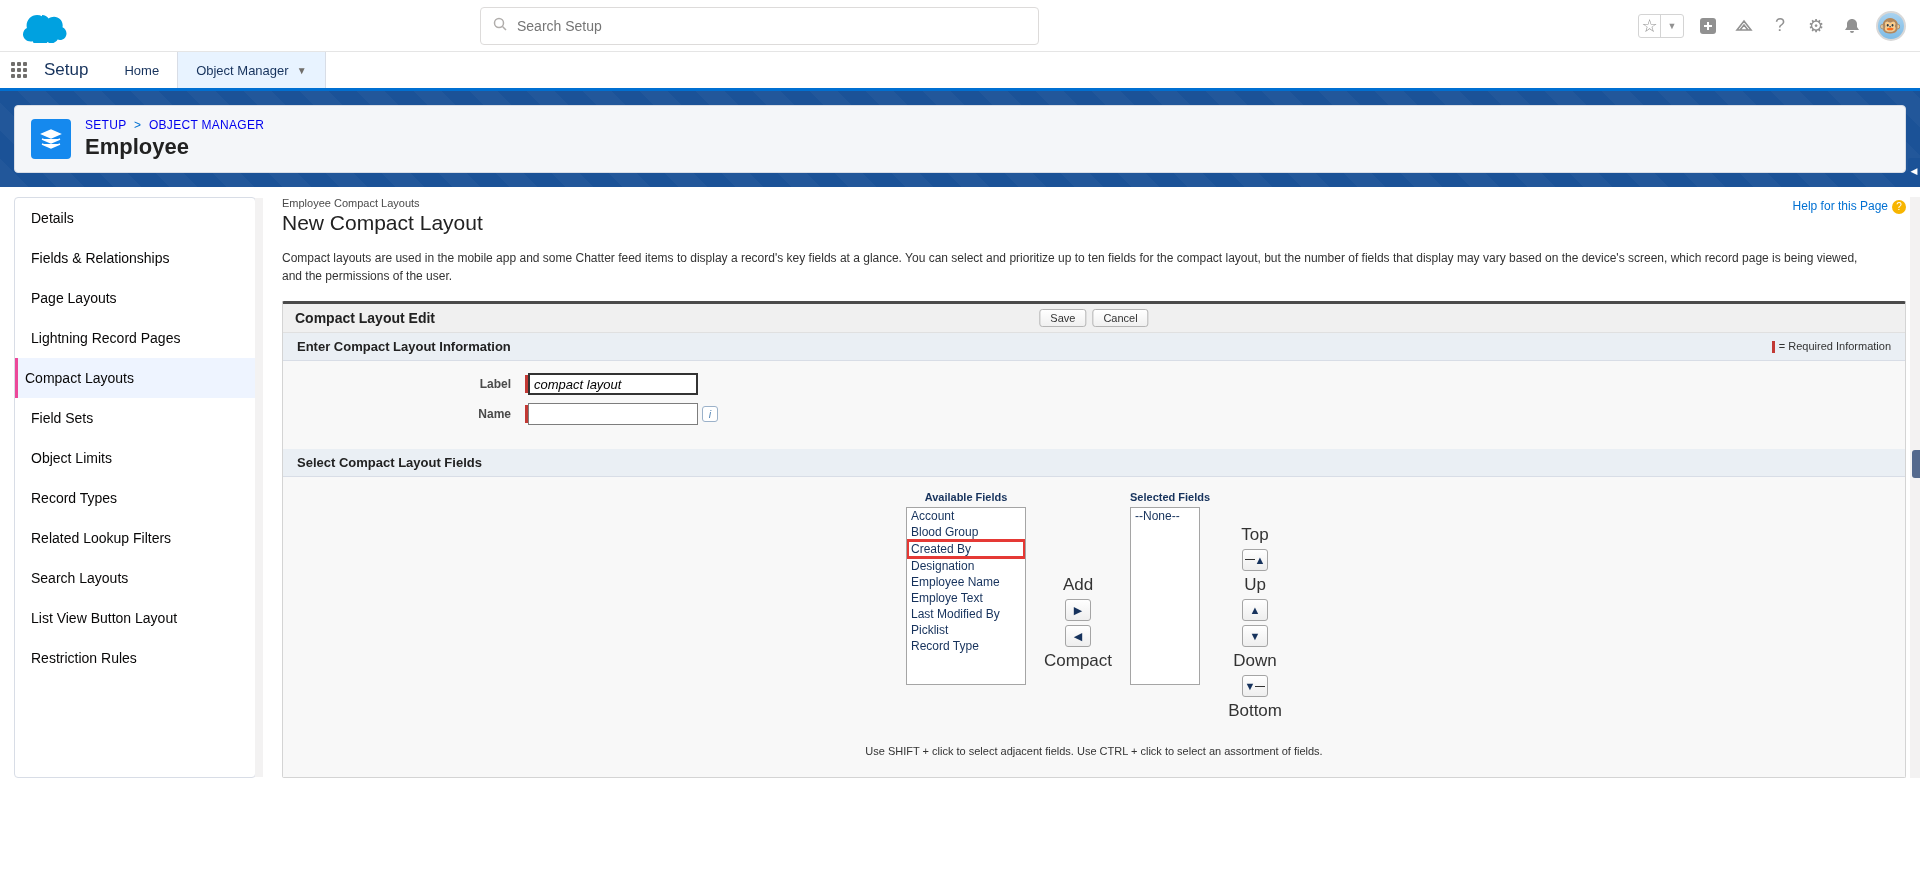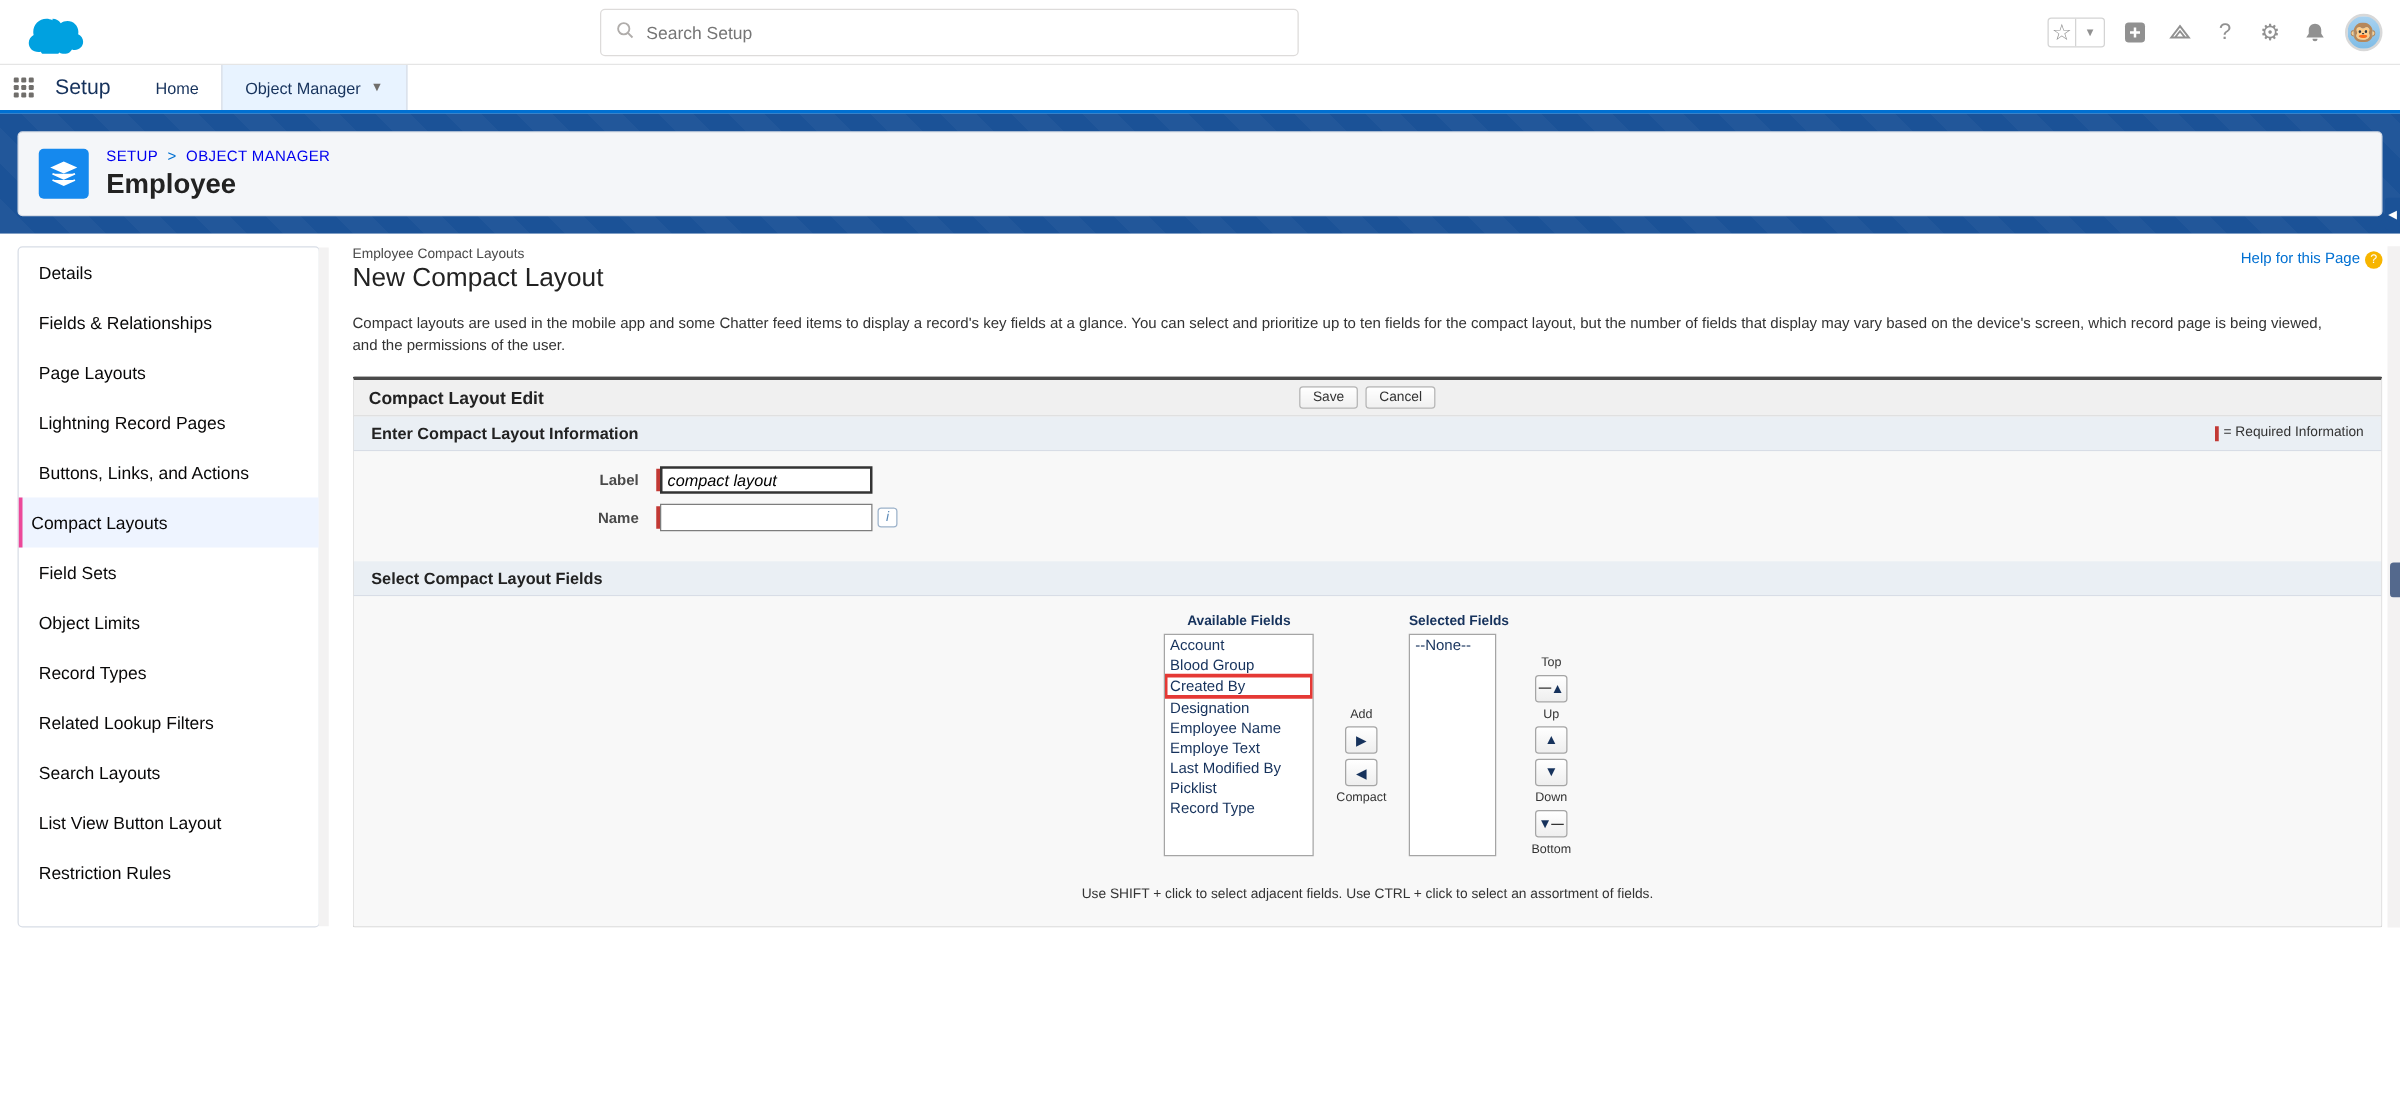--- a/index.html
+++ b/index.html
@@ -69,21 +69,21 @@
 .info-i { display:inline-block; width:16px; height:16px; border:1px solid #9bb1c9; border-radius:3px; color:#5b8ab8; text-align:center; line-height:14px; font-size:11px; font-style:italic; margin-left:4px; background:#fff; cursor:pointer; }
 
 .fields-area { padding: 14px 20px 20px; background: #f8f8f8; display:flex; justify-content:flex-start; gap: 18px; }
 .fields-block { text-align:center; }
 .fb-title { font-size: 11px; font-weight: 700; margin-bottom: 4px; }
 .multiselect { width: 120px; height: 178px; border: 1px solid #a5a5a5; background:#fff; overflow-y:scroll; font-size: 12px; text-align:left; }
 .multiselect .opt { padding: 1px 4px; cursor:pointer; }
 .multiselect .opt.boxed { outline: 3px solid #e53935; outline-offset: -2px; padding: 2px 4px; font-weight:400; }
 .multiselect.narrow { width: 70px; }
 .mover { display:flex; flex-direction:column; align-items:center; justify-content:center; gap:4px; padding-top:34px; }
-.mover-label { font-size:10px; color:#333; }
+.mover-label { font-size:17px; color:#333; }
 .arrow-btn { width:26px; height:22px; border:1px solid #a5a5a5; border-radius:3px; background:linear-gradient(#fff,#eee); display:flex; align-items:center; justify-content:center; font-size:11px; cursor:pointer; }
 .hint { font-size:11px; color:#333; text-align:center; margin-top: 6px; }
 
 .right-tab { position:fixed; right:0; top:158px; width:12px; height:26px; background:#1b5297; border-radius:3px 0 0 3px; display:flex; align-items:center; justify-content:center; color:#fff; font-size:9px; cursor:pointer; }
 .right-tab2 { position:fixed; right:0; top:450px; width:8px; height:28px; background:#54698d; border-radius:3px 0 0 3px; }
 </style>
 </head>
 <body>
 
 <div class="header-top">
@@ -168,21 +168,20 @@
     </div>
   </div>
 </div>
 
 <div class="content-area">
   <div class="sidebar" id="sidebar">
       <div class="sidebar-item">Details</div>
       <div class="sidebar-item">Fields &amp; Relationships</div>
       <div class="sidebar-item">Page Layouts</div>
       <div class="sidebar-item">Lightning Record Pages</div>
-      <div class="sidebar-item">Buttons, Links, and Actions</div>
       <div class="sidebar-item active">Compact Layouts</div>
       <div class="sidebar-item">Field Sets</div>
       <div class="sidebar-item">Object Limits</div>
       <div class="sidebar-item">Record Types</div>
       <div class="sidebar-item">Related Lookup Filters</div>
       <div class="sidebar-item">Search Layouts</div>
       <div class="sidebar-item">List View Button Layout</div>
       <div class="sidebar-item">Restriction Rules</div>
     </div>
 

